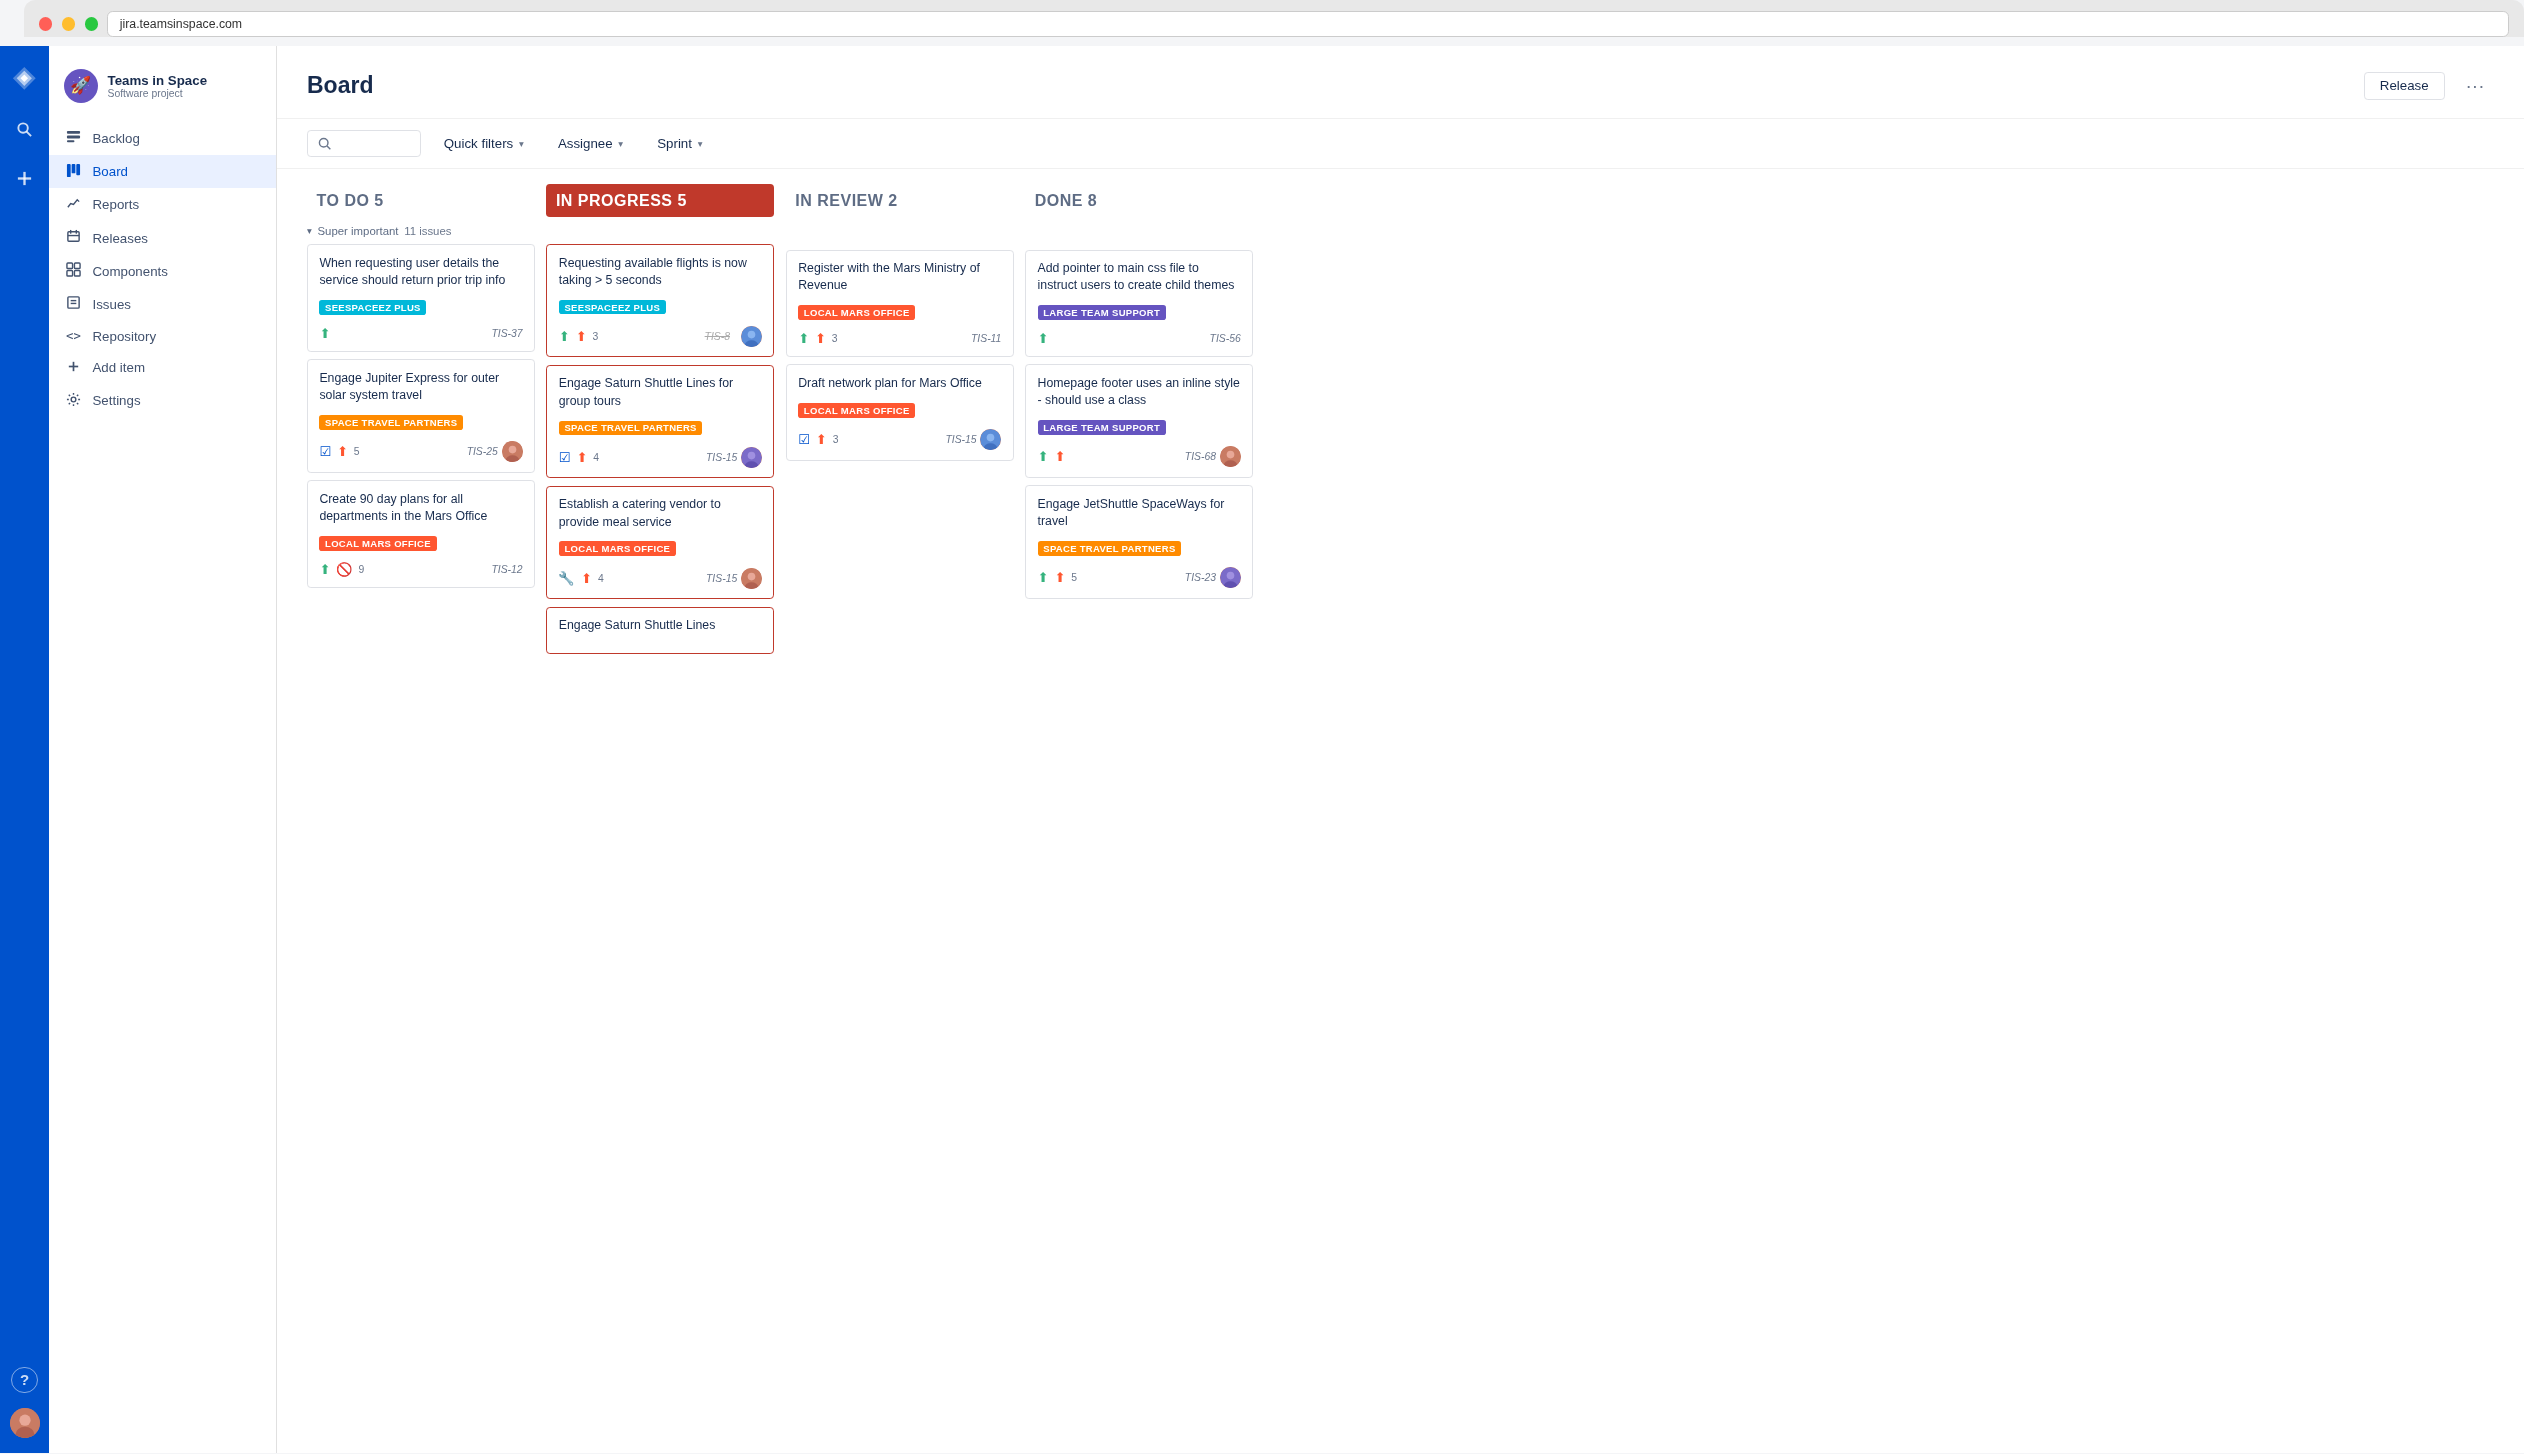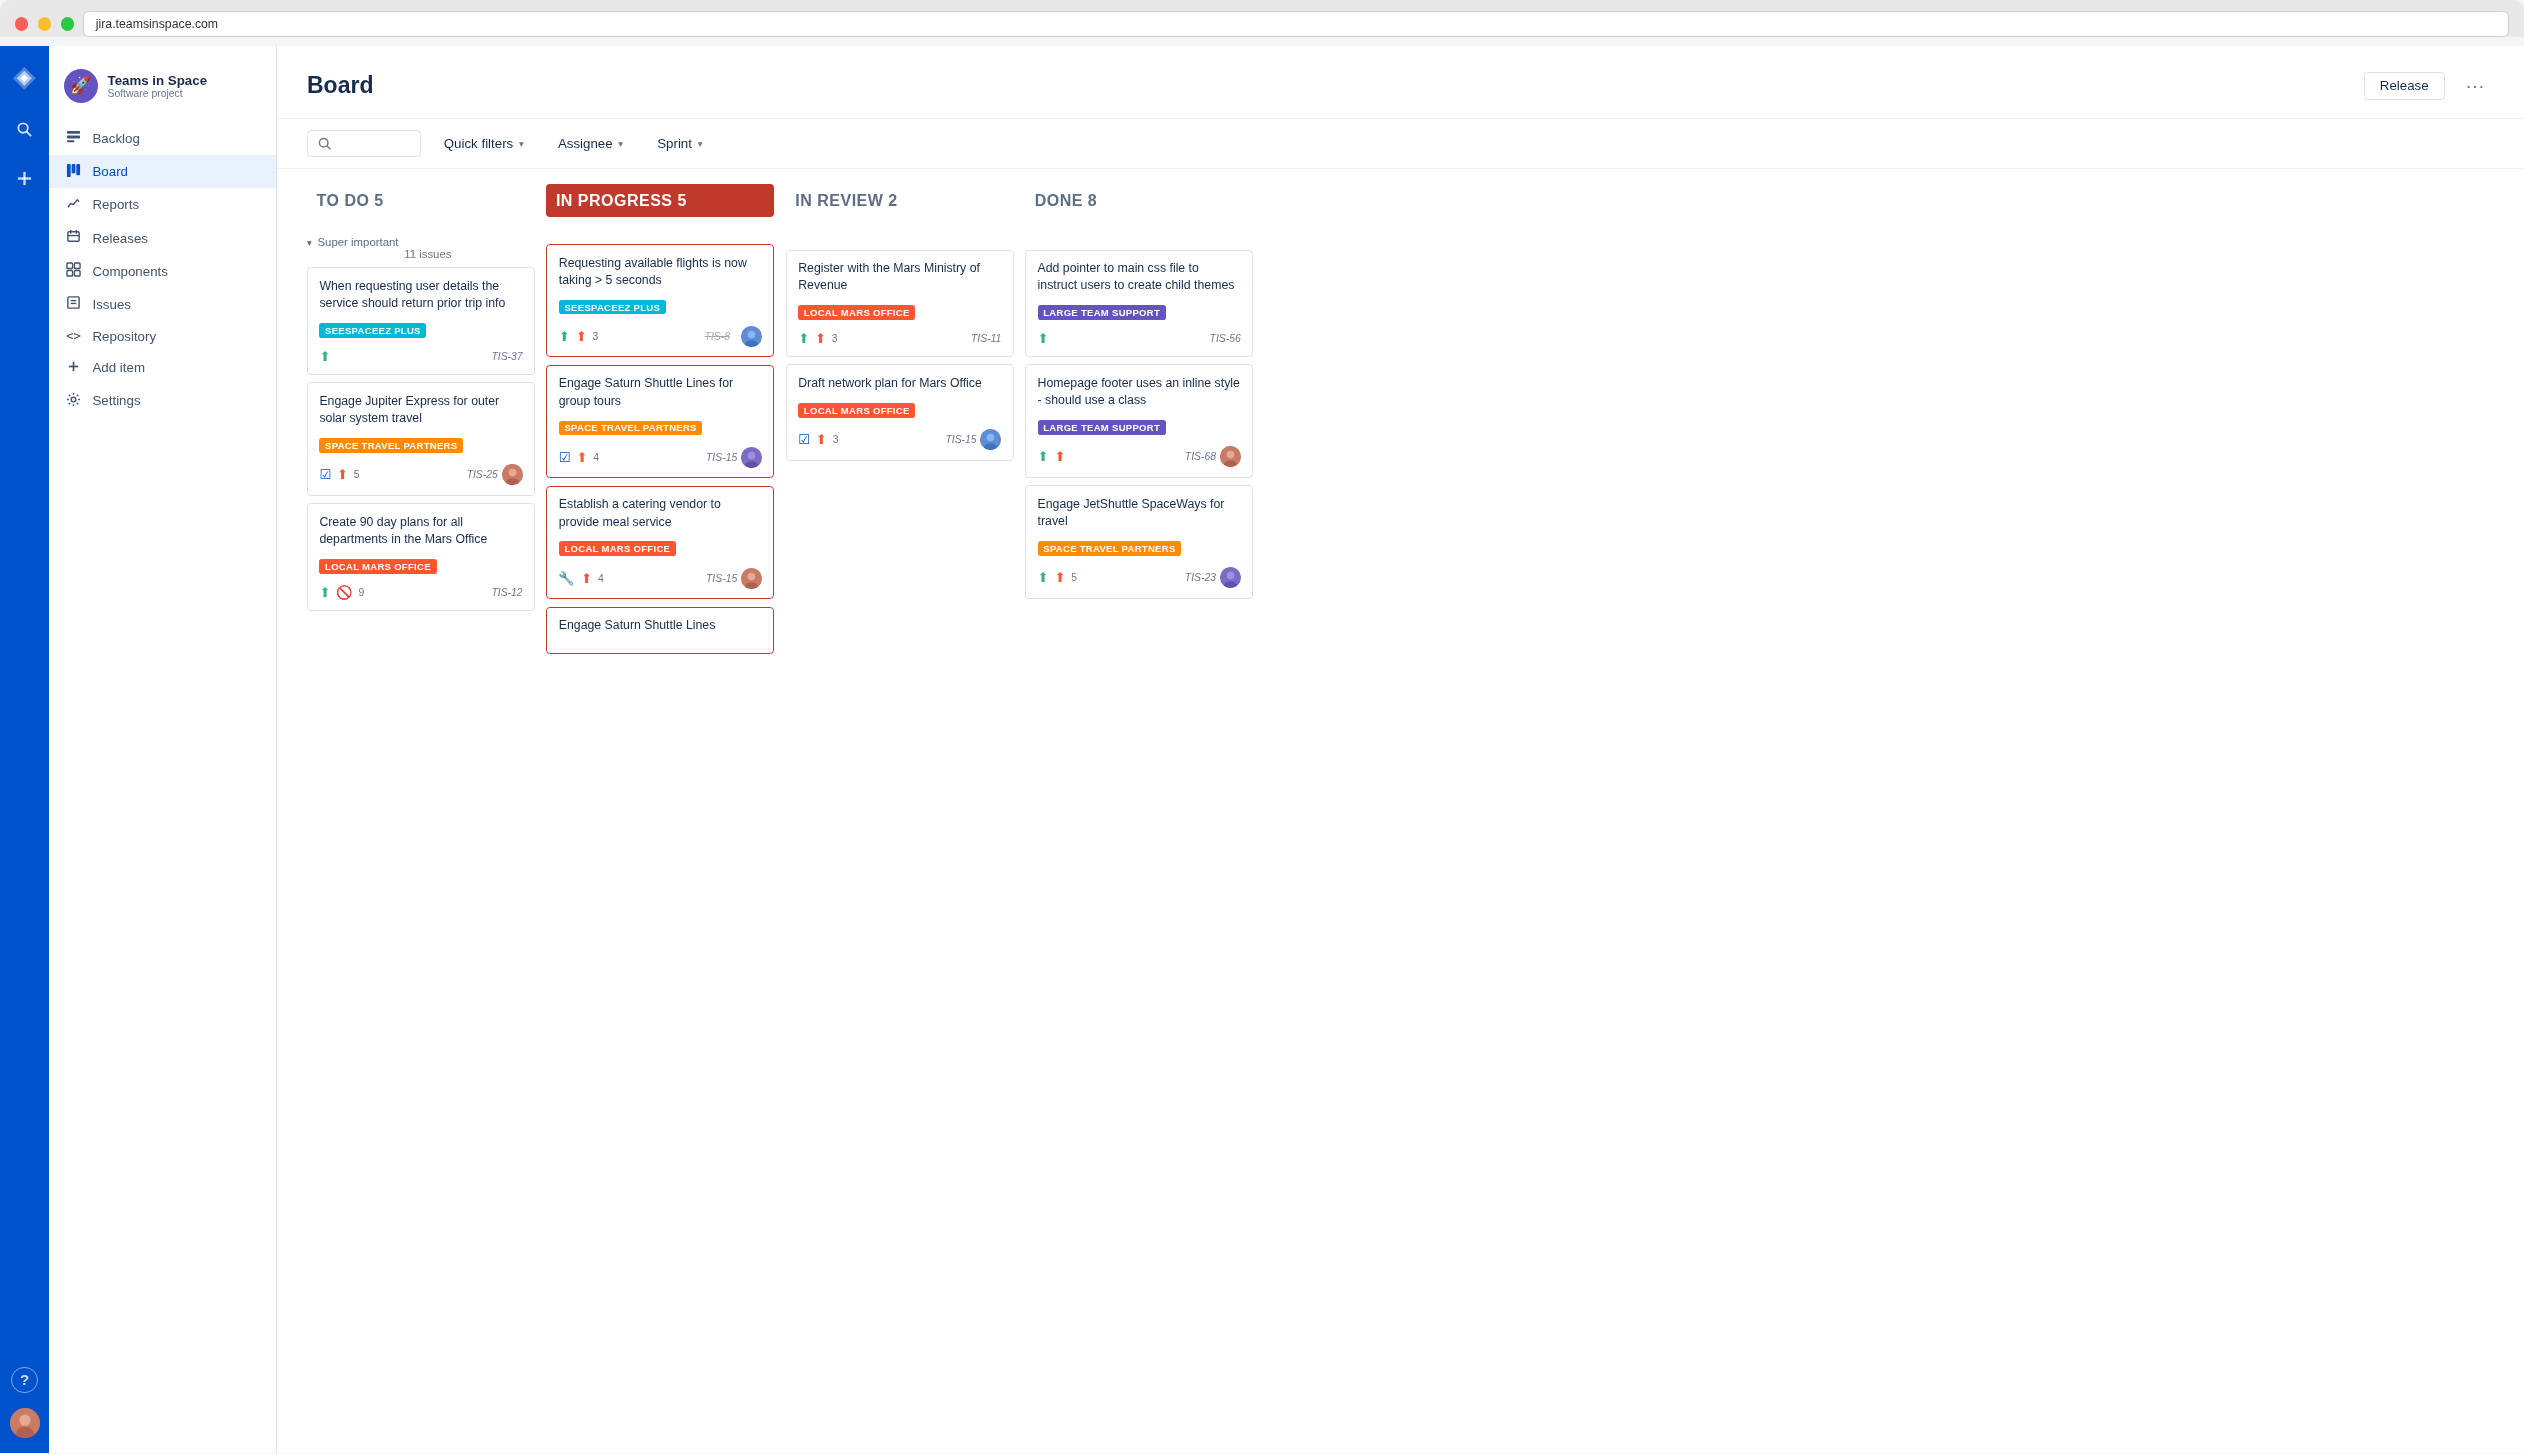--- a/index.html
+++ b/index.html
@@ -3,20 +3,21 @@
   <meta charset="utf-8">
   <style>
     * { box-sizing: border-box; margin: 0; padding: 0; }
     body { font-family: -apple-system, BlinkMacSystemFont, 'Segoe UI', sans-serif; background: #f4f5f7; }
 
     
     .browser-chrome {
       background: #e8e8e8;
       padding: 11.4px 15px 0;
       border-radius: 11.4px 11.4px 0 0;
+      margin-left: 24px;
     }
     .browser-controls {
       display: flex; align-items: center; gap: 9.5px; margin-bottom: 9.5px;
     }
     .traffic-light { width: 13.3px; height: 13.3px; border-radius: 50%; }
     .tl-red { background: #ff5f57; }
     .tl-yellow { background: #ffbd2e; }
     .tl-green { background: #28c840; }
     .address-bar {
       flex: 1; background: white; border-radius: 5.7px; padding: 4.7px 11.4px;
@@ -336,21 +337,21 @@
     <div class="board-area">
       <div class="board-columns">
 
         <div class="board-column">
           <div class="column-header">
             <span>TO DO 5</span>
           </div>
           <div class="group-label">
             <span class="group-toggle">▾</span>
             <span>Super important</span>
-            <span style="color:#6b778c;margin-top:23px;">11 issues</span>
+            <span style="color:#6b778c;">11 issues</span>
           </div>
           <div class="column-cards">
 
             <div class="card">
               <div class="card-title">When requesting user details the service should return prior trip info</div>
               <span class="card-tag tag-teal">SEESPACEEZ PLUS</span>
               <div class="card-footer">
                 <div class="card-meta">
                   <span style="color:#36b37e; font-size:13.3px;">⬆</span>
                 </div>

